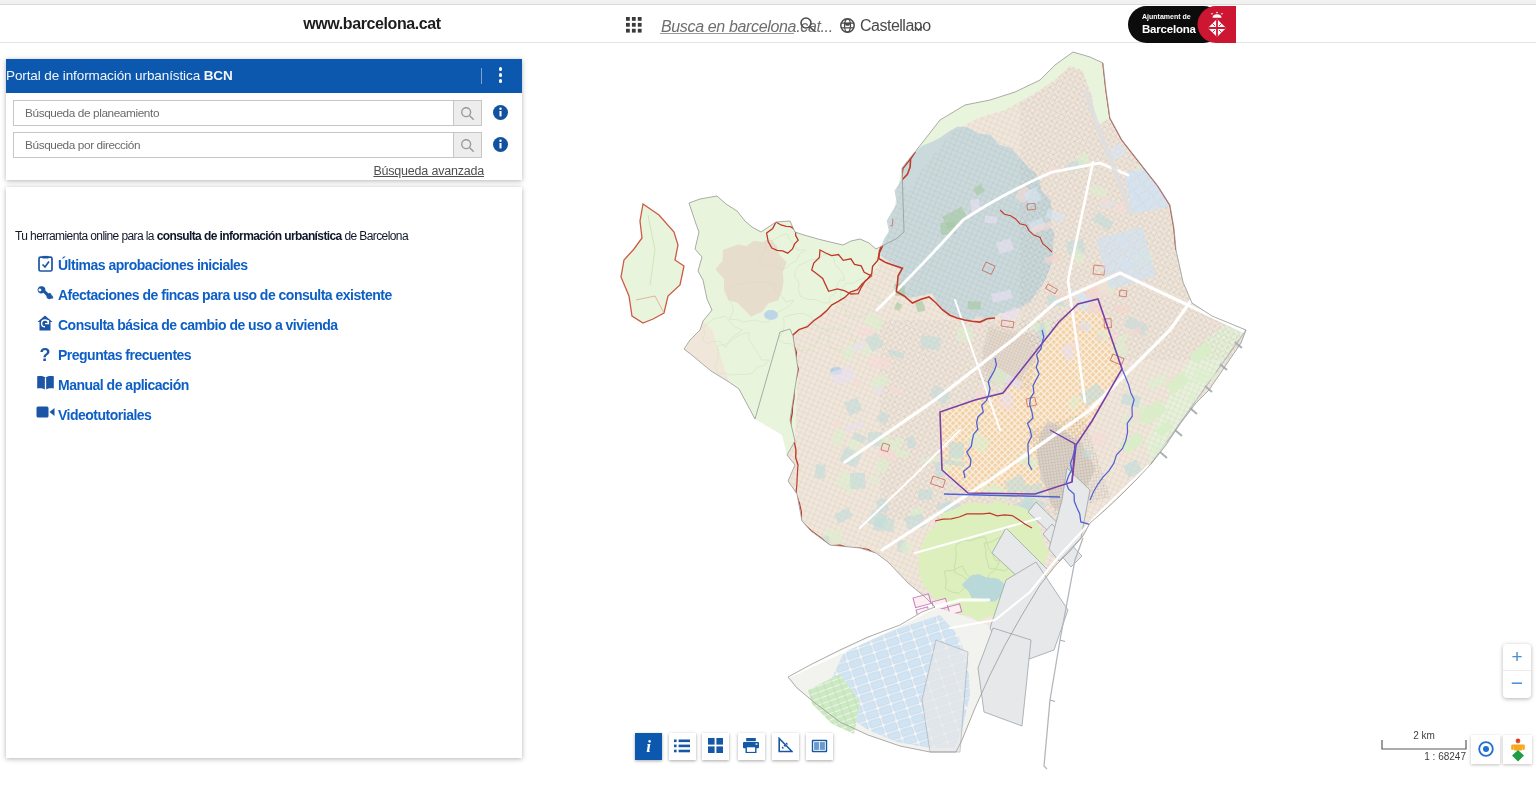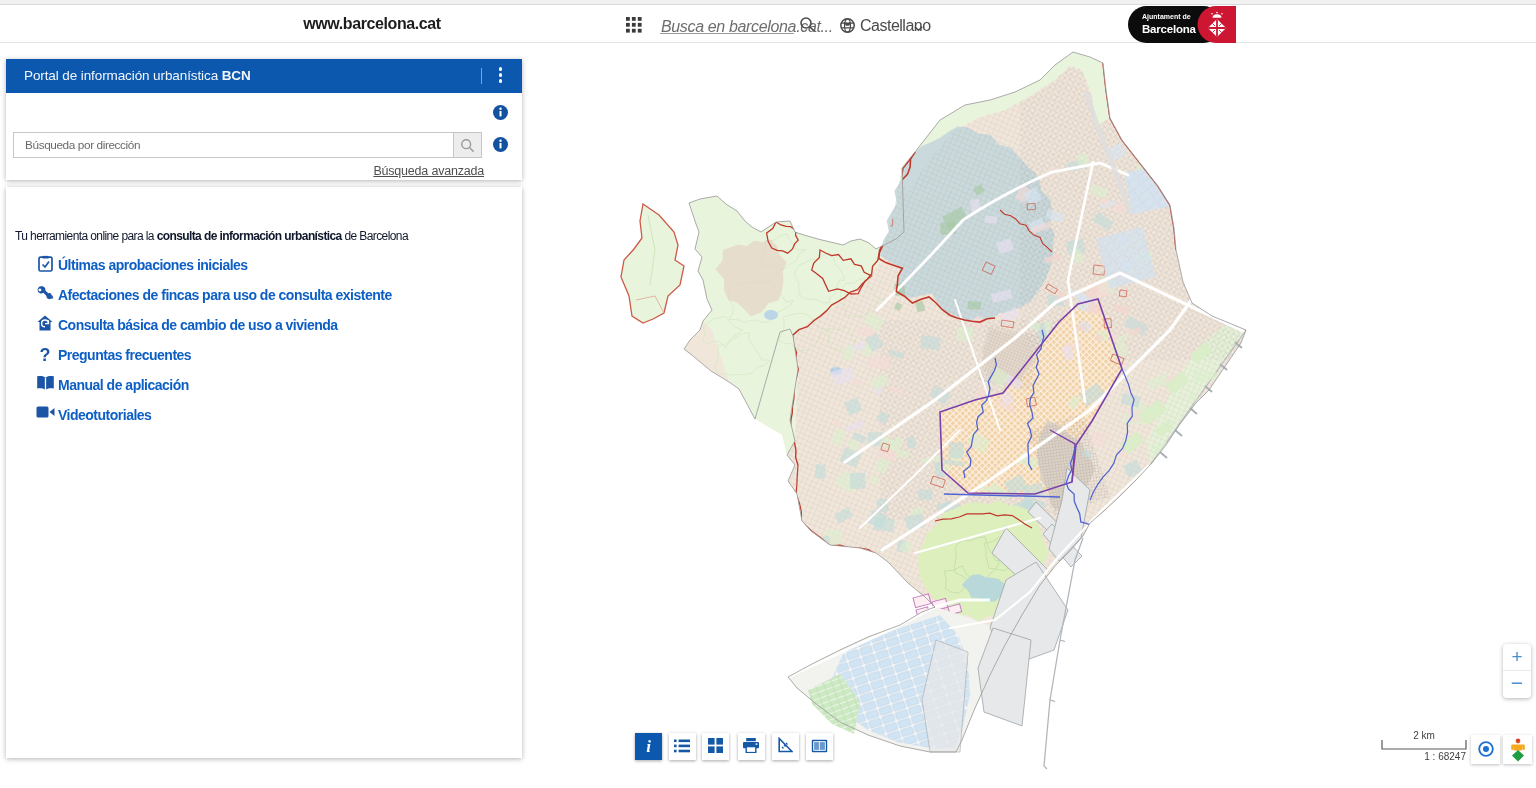--- a/index.html
+++ b/index.html
@@ -378,29 +378,34 @@
           <path d="M-0.9,-8.7 h1.8 v17.4 h-1.8 z M-8.7,-0.9 h17.4 v1.8 h-17.4 z" fill="#cd1632"></path>
           <path d="M-4.4,-4.4 l2.4,2.4 M4.4,-4.4 l-2.4,2.4 M-4.4,4.4 l2.4,-2.4 M4.4,4.4 l-2.4,-2.4" stroke="#cd1632" stroke-width="0.9"></path>
         </g>
         <path d="M84.5,11.8 a4.5,3.5 0 0 1 9,0 z" fill="#ffffff"></path>
         <circle cx="84" cy="7.8" r="0.8" fill="#fff"></circle>
         <circle cx="89" cy="6.6" r="0.8" fill="#fff"></circle>
         <circle cx="94" cy="7.8" r="0.8" fill="#fff"></circle>
       </svg></div>
 
 <div class="abs panel" style="left:6px;top:59px;width:516px;height:121px">
-  <div class="phdr" style="height:34px;font-size:13.5px;letter-spacing:-0.1px;line-height:34px;padding-left:18px">
+  <div class="phdr" style="height:34px;font-size:13.5px;letter-spacing:-0.1px;line-height:34px;padding-left:0">
     Portal de información urbanística <b>BCN</b>
     <div style="position:absolute;right:40px;top:9px;width:1.5px;height:16px;background:#7ea4cf"></div>
     <div style="position:absolute;right:20px;top:8px;width:3.5px">
       <div style="width:3.5px;height:3.5px;background:#fff;border-radius:50%;margin-bottom:2.5px"></div>
       <div style="width:3.5px;height:3.5px;background:#fff;border-radius:50%;margin-bottom:2.5px"></div>
       <div style="width:3.5px;height:3.5px;background:#fff;border-radius:50%"></div>
     </div>
   </div>
+  <div class="inp" style="top:41px;width:469px">Búsqueda de planeamiento
+    <div class="sbtn"><svg width="15" height="15" viewBox="0 0 17 17" fill="none" stroke="#9a9a9a" stroke-width="1.6">
+            <circle cx="7" cy="7" r="5"></circle>
+            <path d="M11 11 L15.5 15.5"></path>
+          </svg></div></div>
   <div class="abs" style="left:487px;top:46px"><svg width="15" height="15" viewBox="0 0 15 15">
           <circle cx="7.5" cy="7.5" r="7.5" fill="#12529e"></circle>
           <rect x="6.5" y="6" width="2" height="5.4" fill="#fff"></rect>
           <circle cx="7.5" cy="3.7" r="1.2" fill="#fff"></circle>
         </svg></div>
   <div class="inp" style="top:73px;width:469px">Búsqueda por dirección
     <div class="sbtn"><svg width="15" height="15" viewBox="0 0 17 17" fill="none" stroke="#9a9a9a" stroke-width="1.6">
             <circle cx="7" cy="7" r="5"></circle>
             <path d="M11 11 L15.5 15.5"></path>
           </svg></div></div>

